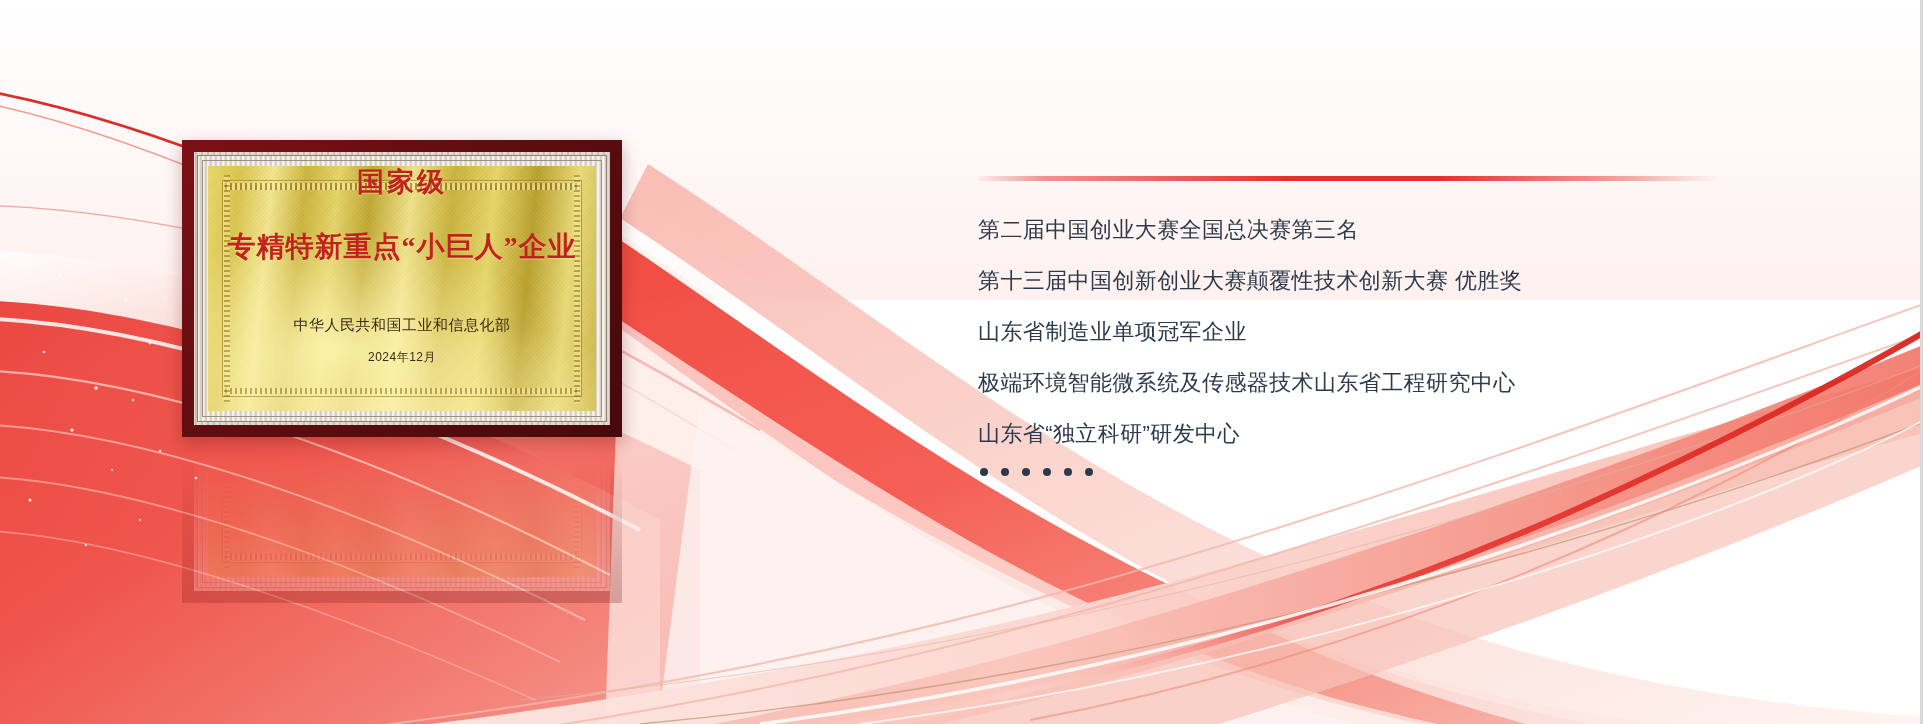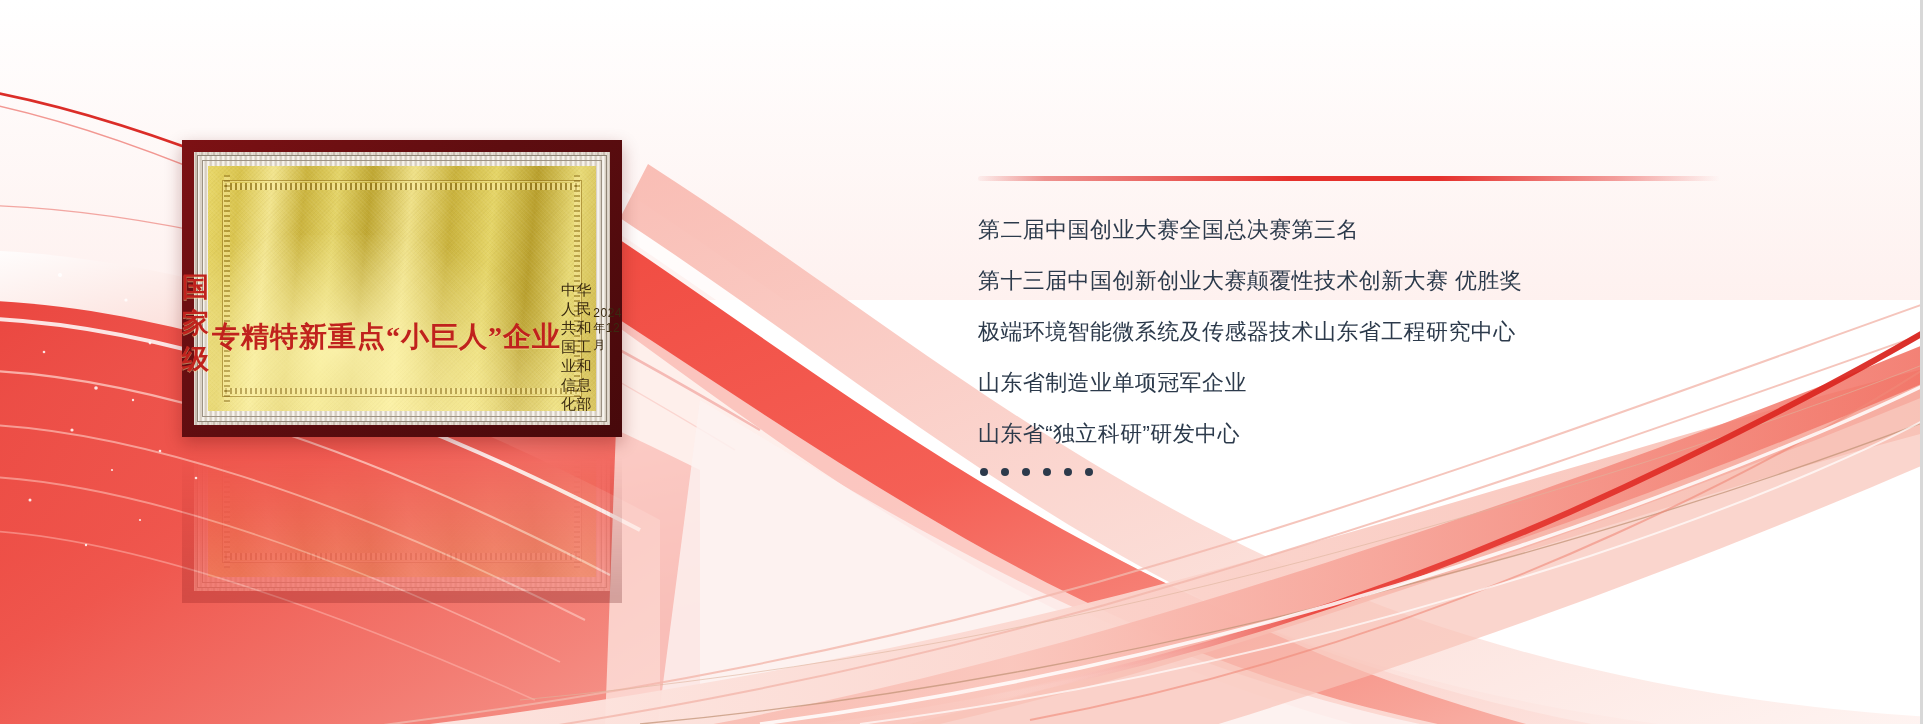--- a/index.html
+++ b/index.html
@@ -108,23 +108,23 @@
     background:repeating-linear-gradient(180deg,
       rgba(120,88,12,.40) 0 2px, rgba(255,241,170,.40) 2px 5px);
     z-index:3;
   }
   .engrave-side.l { left:16px; }
   .engrave-side.r { right:16px; }
 
   .plaque-text {
     position:absolute; inset:0;
     z-index:4;
-    display:flex; 
+    display:flex; flex-direction:column;
     align-items:center; justify-content:flex-start;
-    padding-top:68px;
+    padding-top:24px;
   }
   .plq-title1 {
     font-family:"Liberation Serif","DejaVu Serif",serif;
     font-weight:bold;
     font-size:27px;
     color:#c0221d;
     letter-spacing:3px;
     text-shadow:0 1px 0 rgba(255,235,160,.5);
   }
   .plq-title2 {
@@ -399,22 +399,22 @@
   </div>
 
   <div class="content">
 
 
     <div class="hl-rule"></div>
 
     <div class="achievements">
       <div class="ach-item">第二届中国创业大赛全国总决赛第三名</div>
       <div class="ach-item">第十三届中国创新创业大赛颠覆性技术创新大赛 优胜奖</div>
+      <div class="ach-item">山东省制造业单项冠军企业</div>
       <div class="ach-item">极端环境智能微系统及传感器技术山东省工程研究中心</div>
-      <div class="ach-item">山东省制造业单项冠军企业</div>
       <div class="ach-item">山东省“独立科研”研发中心</div>
       <div class="ach-dots" id="ellipsis-dots">
           <span></span>
           <span></span>
           <span></span>
           <span></span>
           <span></span>
           <span></span>
         </div>
     </div>

